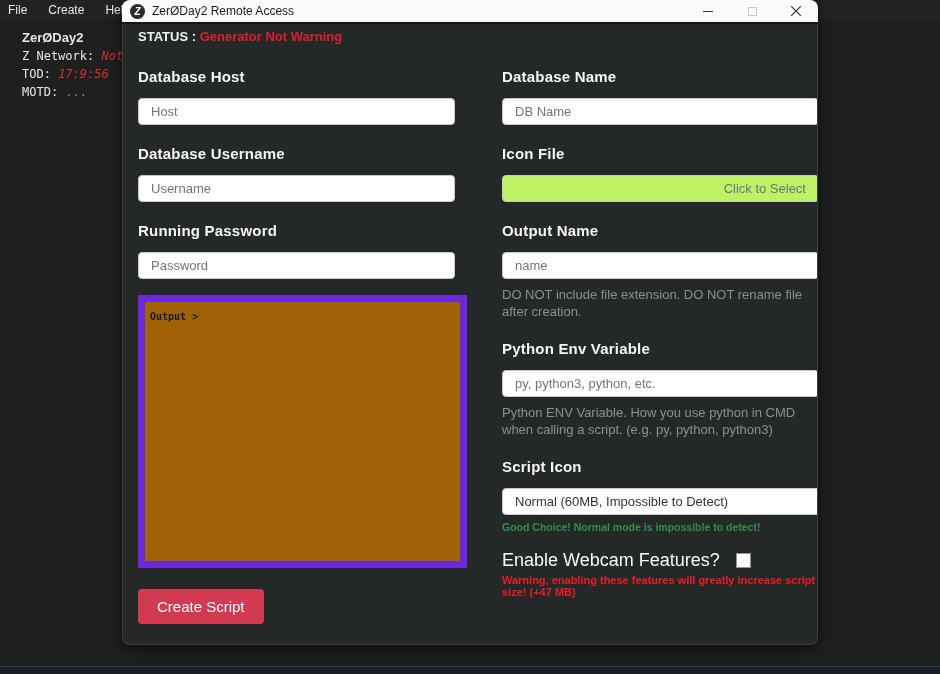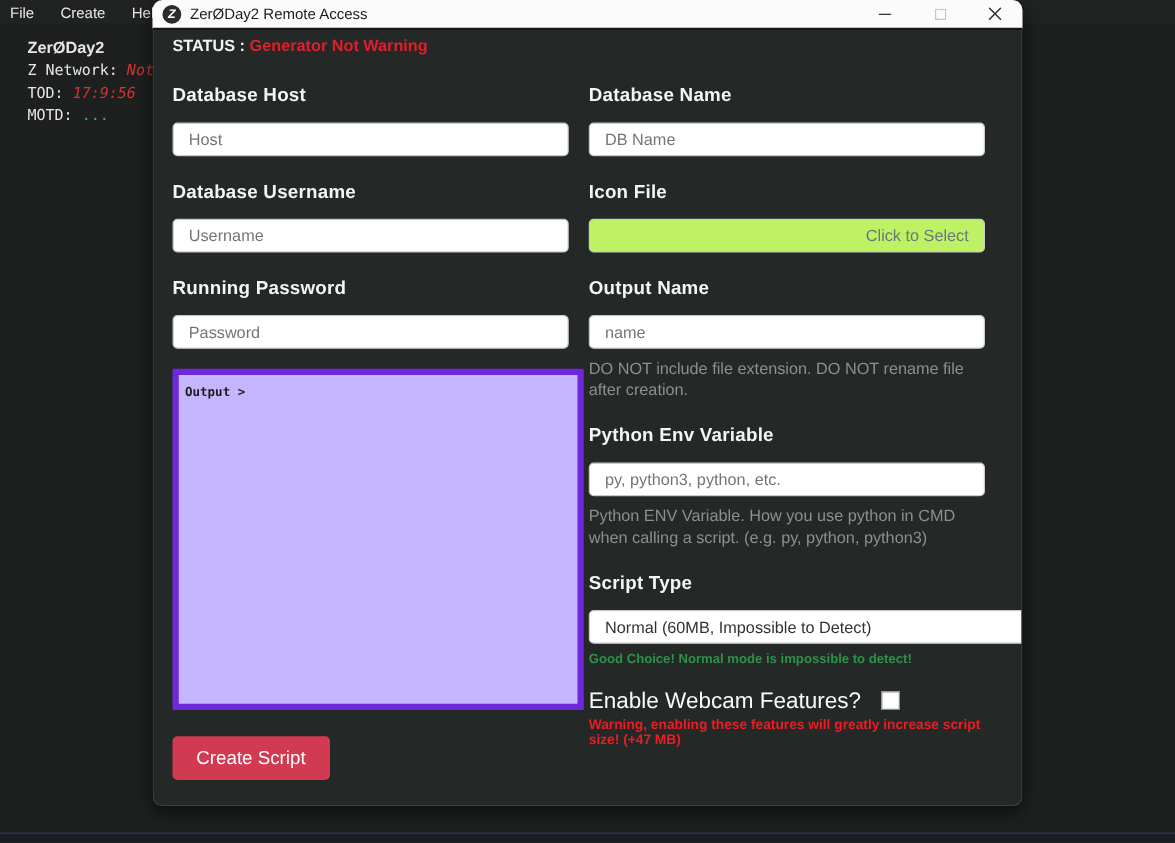--- a/index.html
+++ b/index.html
@@ -59,21 +59,21 @@
 
   .content {
     height: 621px; background: #242927;
     border: 1px solid #3b413e; border-top: none;
     border-radius: 0 0 8px 8px;
     padding: 0 15px; overflow: hidden;
   }
   .status-row { margin-top: 5px; font-size: 13px; font-weight: bold; color: #f2f2f2; }
   .status-value { color: #e01e2e; }
 
-  .columns { display: flex; gap: 4px; }
+  .columns { display: flex; gap: 35px; }
   .col-left  { width: 329px; }
   .col-right { width: 317px; }
 
   .flabel {
     color: #f5f5f5; font-size: 15px; font-weight: 600; letter-spacing: 0.2px;
     margin-top: 20px;
   }
   .flabel.first { margin-top: 24px; }
   .tinput {
     display: block; width: 317px; height: 27px; margin-top: 13px;
@@ -84,21 +84,21 @@
   .tinput::placeholder { color: #757575; opacity: 1; }
   .tinput.file-select { background: #bef264; color: #6c757d; cursor: pointer; text-align: right; }
   .tinput.file-select::placeholder { color: #6c757d; }
 
   .help-text {
     margin-top: 7px; font-size: 13px; line-height: 17px; color: #8b908d;
   }
 
   .output-box {
     margin-top: 16px; width: 329px; height: 273px;
-    background: #c4b5fd; border: 5px solid #6d28d9; border-radius: 1px;
+    background: #a16207; border: 7px solid #6d28d9; border-radius: 1px;
     padding: 4px 5px; overflow: auto;
   }
   .output-prompt {
     font-family: "DejaVu Sans Mono", monospace;
     font-size: 10px; font-weight: bold; color: #1c1c1c;
   }
 
   .create-btn {
     margin-top: 21px; display: inline-block;
     background: #d23a52; color: #ffffff; border: none; border-radius: 4px;
@@ -196,21 +196,21 @@
         <input class="tinput file-select" type="text" readonly="" placeholder="Click to Select" style="">
 
         <div class="flabel">Output Name</div>
         <input class="tinput" type="text" placeholder="name" style="">
         <div class="help-text">DO NOT include file extension. DO NOT rename file after creation.</div>
 
         <div class="flabel">Python Env Variable</div>
         <input class="tinput" type="text" placeholder="py, python3, python, etc." style="">
         <div class="help-text">Python ENV Variable. How you use python in CMD when calling a script. (e.g. py, python, python3)</div>
 
-        <div class="flabel">Script Type</div>
+        <div class="flabel">Script Icon</div>
         <div class="select-box">
           <span>Normal (60MB, Impossible to Detect)</span>
           <span class="chevron">
             <svg width="11" height="7" viewBox="0 0 11 7">
                 <path d="M1 1 L5.5 5.5 L10 1" fill="none" stroke="#333" stroke-width="1.8" stroke-linecap="round" stroke-linejoin="round"></path>
               </svg>
           </span>
         </div>
         <div class="good-text">Good Choice! Normal mode is impossible to detect!</div>
 

